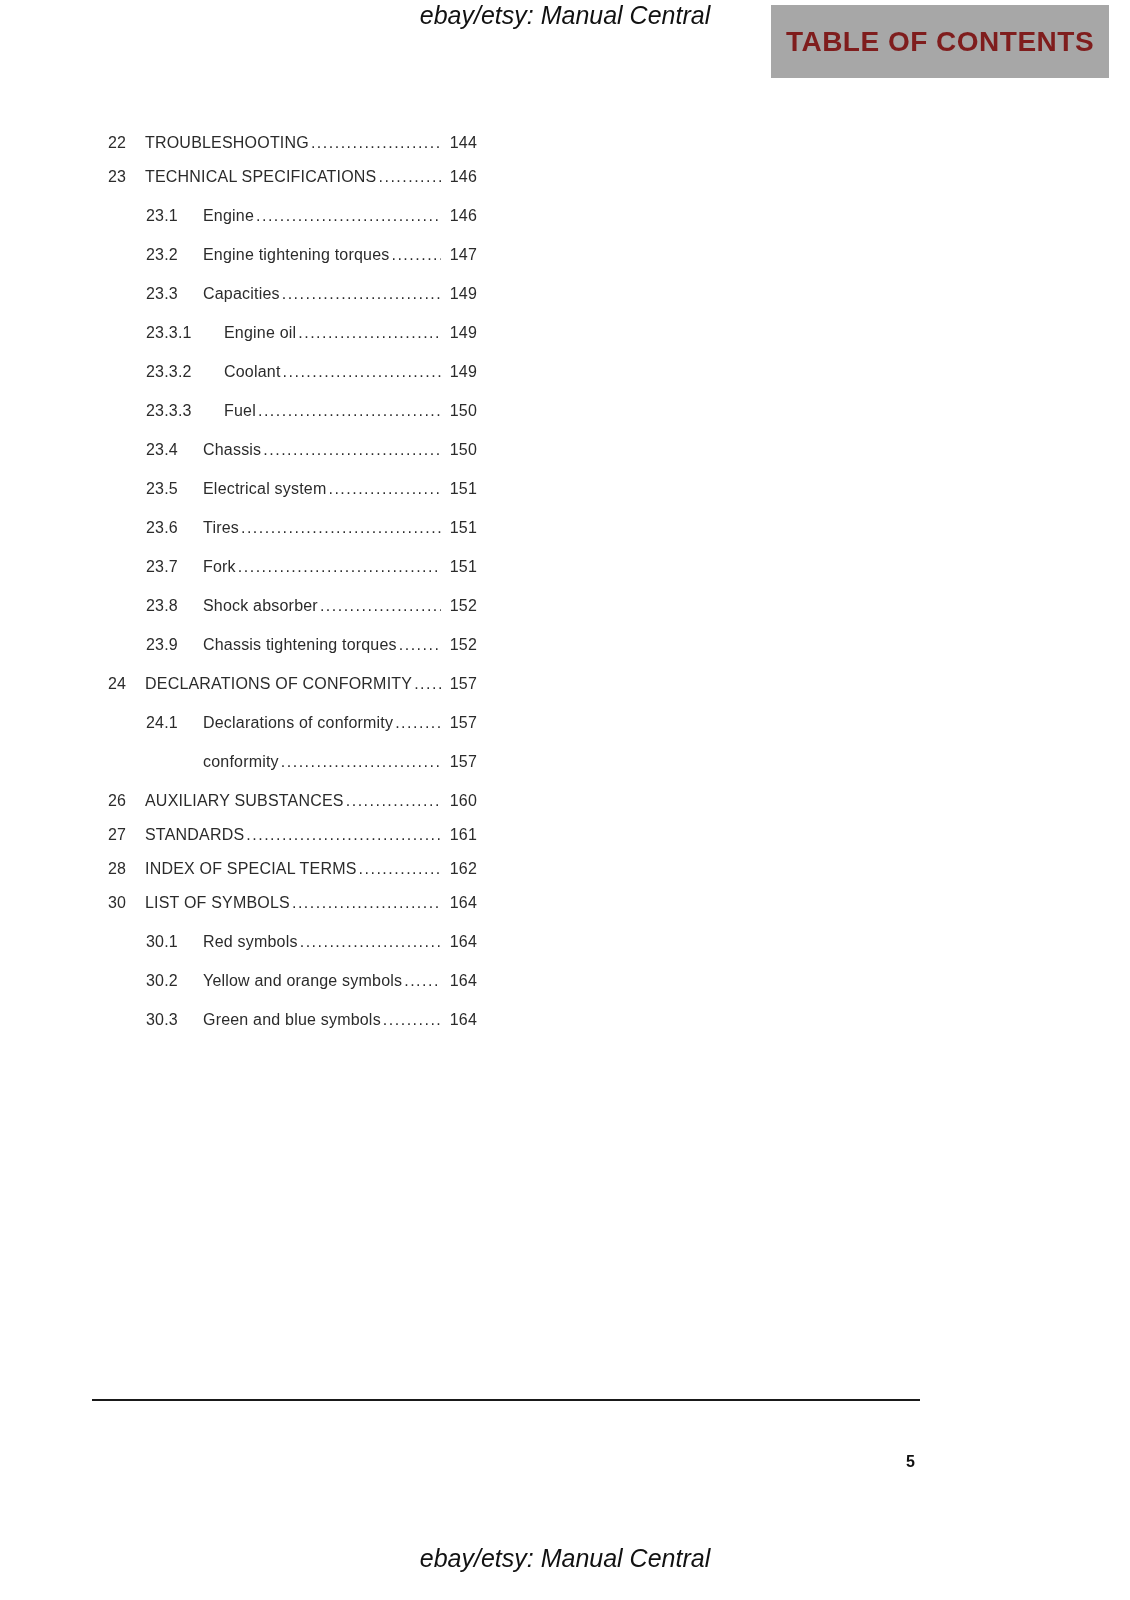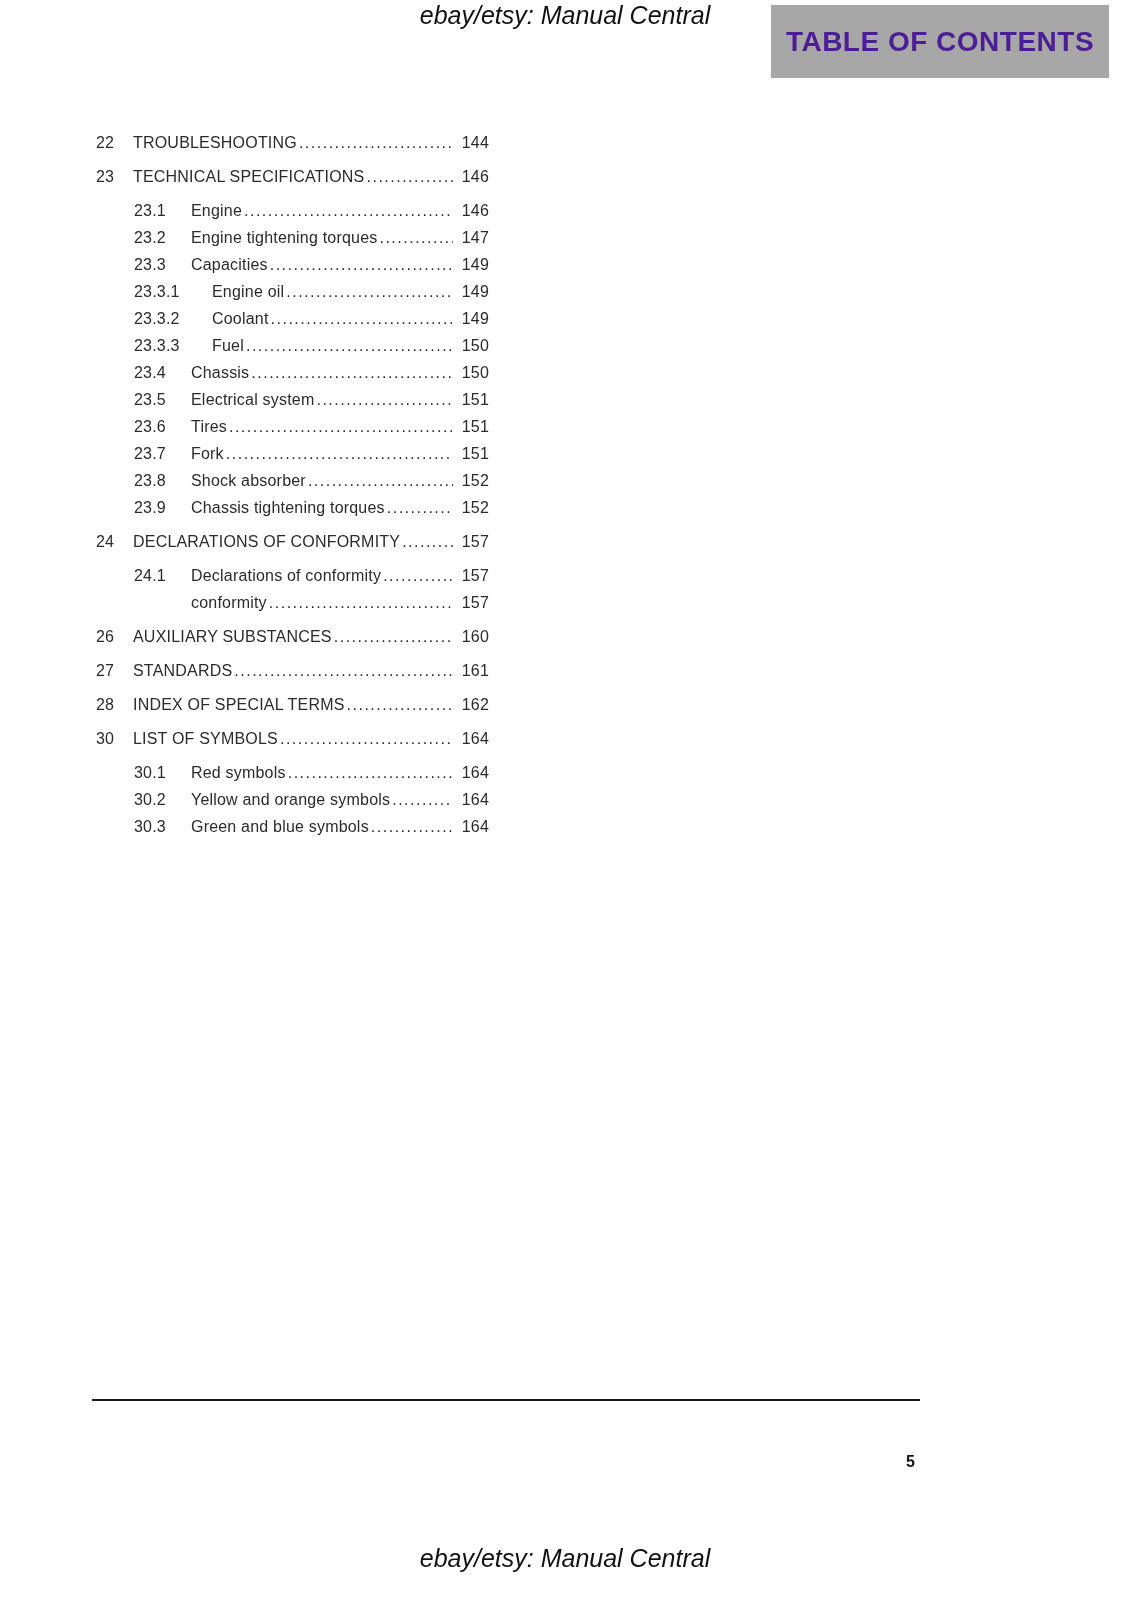--- a/index.html
+++ b/index.html
@@ -19,31 +19,31 @@
   .site-label.top { top: 1px; }
   .site-label.bottom { top: 1544px; }
 
   .banner {
     position: absolute; top: 5px; right: 21px;
     width: 338px; height: 73px;
     background: #a7a7a7;
     display: flex; align-items: center; justify-content: center;
   }
   .banner-title {
-    font-size: 28px; font-weight: 700; color: #4c1d95;
+    font-size: 28px; font-weight: 700; color: #7f1d1d;
     letter-spacing: 0.5px;
   }
 
   
   .toc {
     position: absolute; left: 92px; top: 120px; width: 401px;
     display: flow-root;
     font-size: 16px; line-height: 23px; letter-spacing: 0.2px;
   }
-  .toc-row { display: flex; align-items: flex-end; margin: 4px; }
+  .toc-row { display: flex; align-items: flex-end; margin: 16px; }
   .toc-row .num { align-self: flex-start; flex: 0 0 auto; }
   .lvl-chapter { margin-top: 11px; margin-bottom: 11px; }
   .lvl-chapter .num { width: 37px; }
   .lvl-section, .lvl-subsection { padding-left: 38px; }
   .lvl-section .num { width: 57px; }
   .lvl-subsection .num { width: 78px; }
 
   .label { flex: 0 1 auto; white-space: nowrap; }
   .leader {
     flex: 1 1 0; min-width: 8px;

